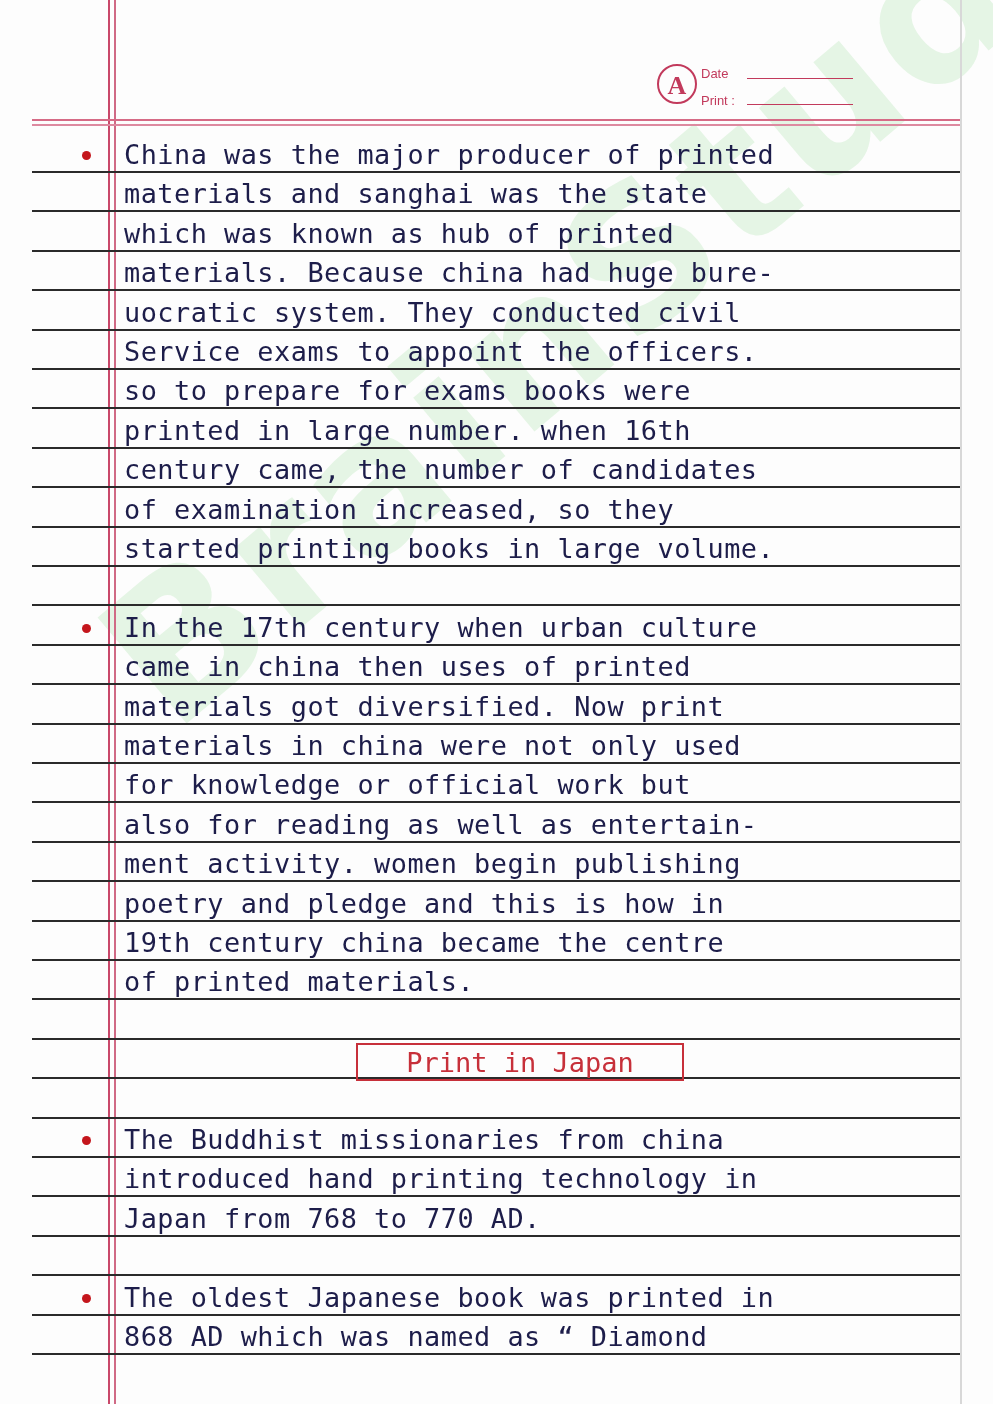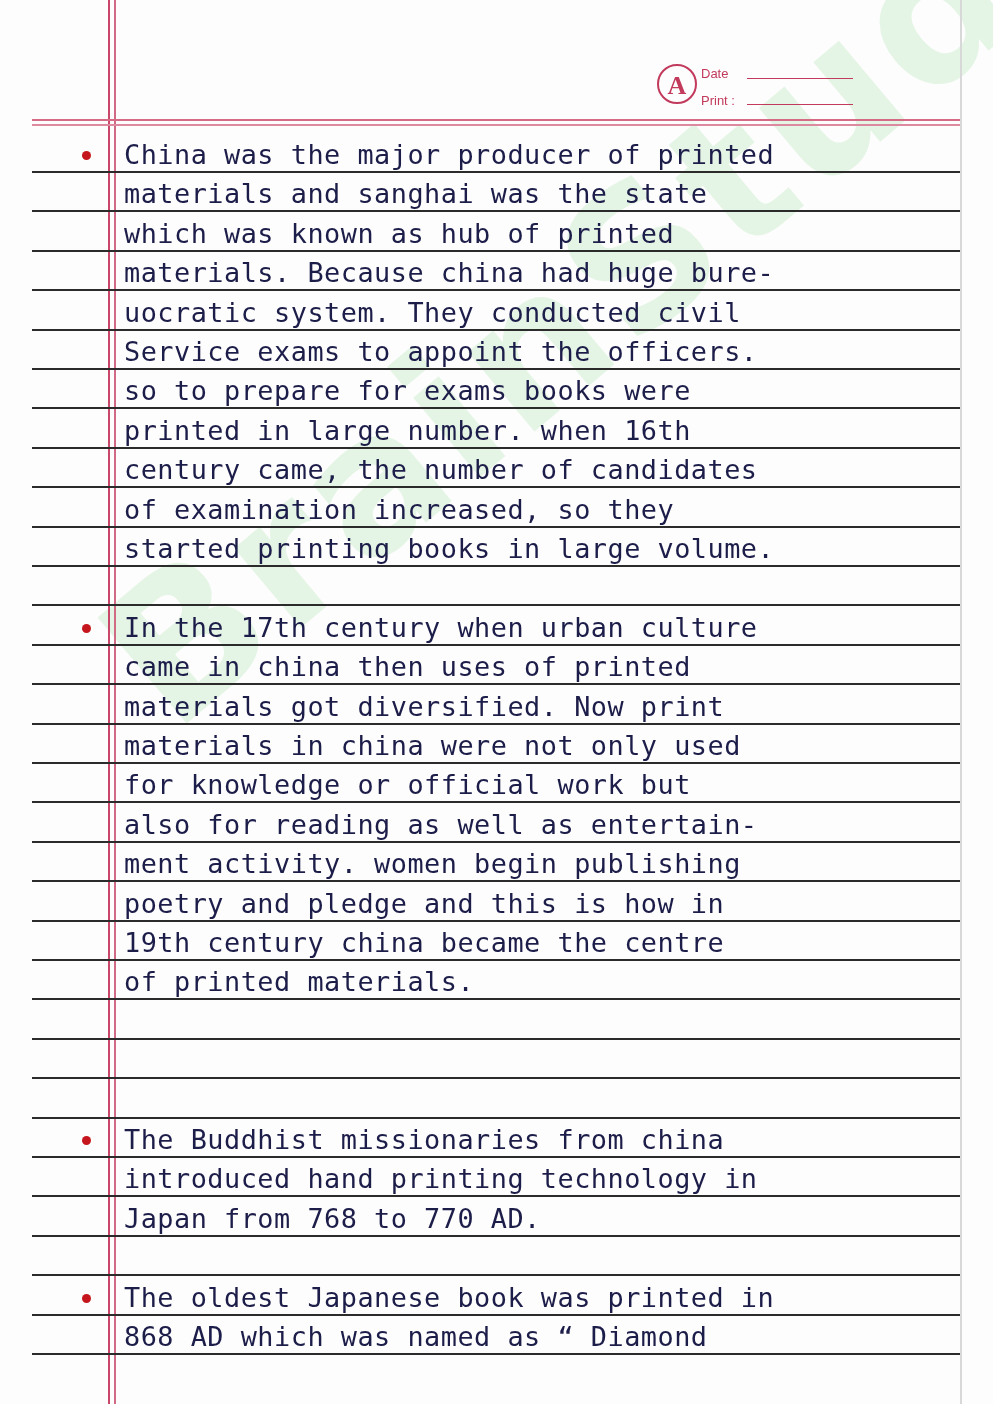--- a/index.html
+++ b/index.html
@@ -156,13 +156,16 @@
       <div class="line-text" style="top: 967px; transform: scaleX(0.995);">of printed materials.</div>
       <div class="bullet" style="top: 1136px;"></div>
       <div class="line-text" style="top: 1125px; transform: scaleX(0.995);">The Buddhist missionaries from china</div>
       <div class="line-text" style="top: 1164px; transform: scaleX(0.995);">introduced hand printing technology in</div>
       <div class="line-text" style="top: 1204px; transform: scaleX(0.995);">Japan from 768 to 770 AD.</div>
       <div class="bullet" style="top: 1294px;"></div>
       <div class="line-text" style="top: 1283px; transform: scaleX(0.995);">The oldest Japanese book was printed in</div>
       <div class="line-text" style="top: 1322px; transform: scaleX(0.995);">868 AD which was named as “ Diamond</div>
     </div>
 
+  <div class="heading-box">
+    <div class="heading-text">Print in Japan</div>
+  </div>
 </div>
 
 </body></html>

